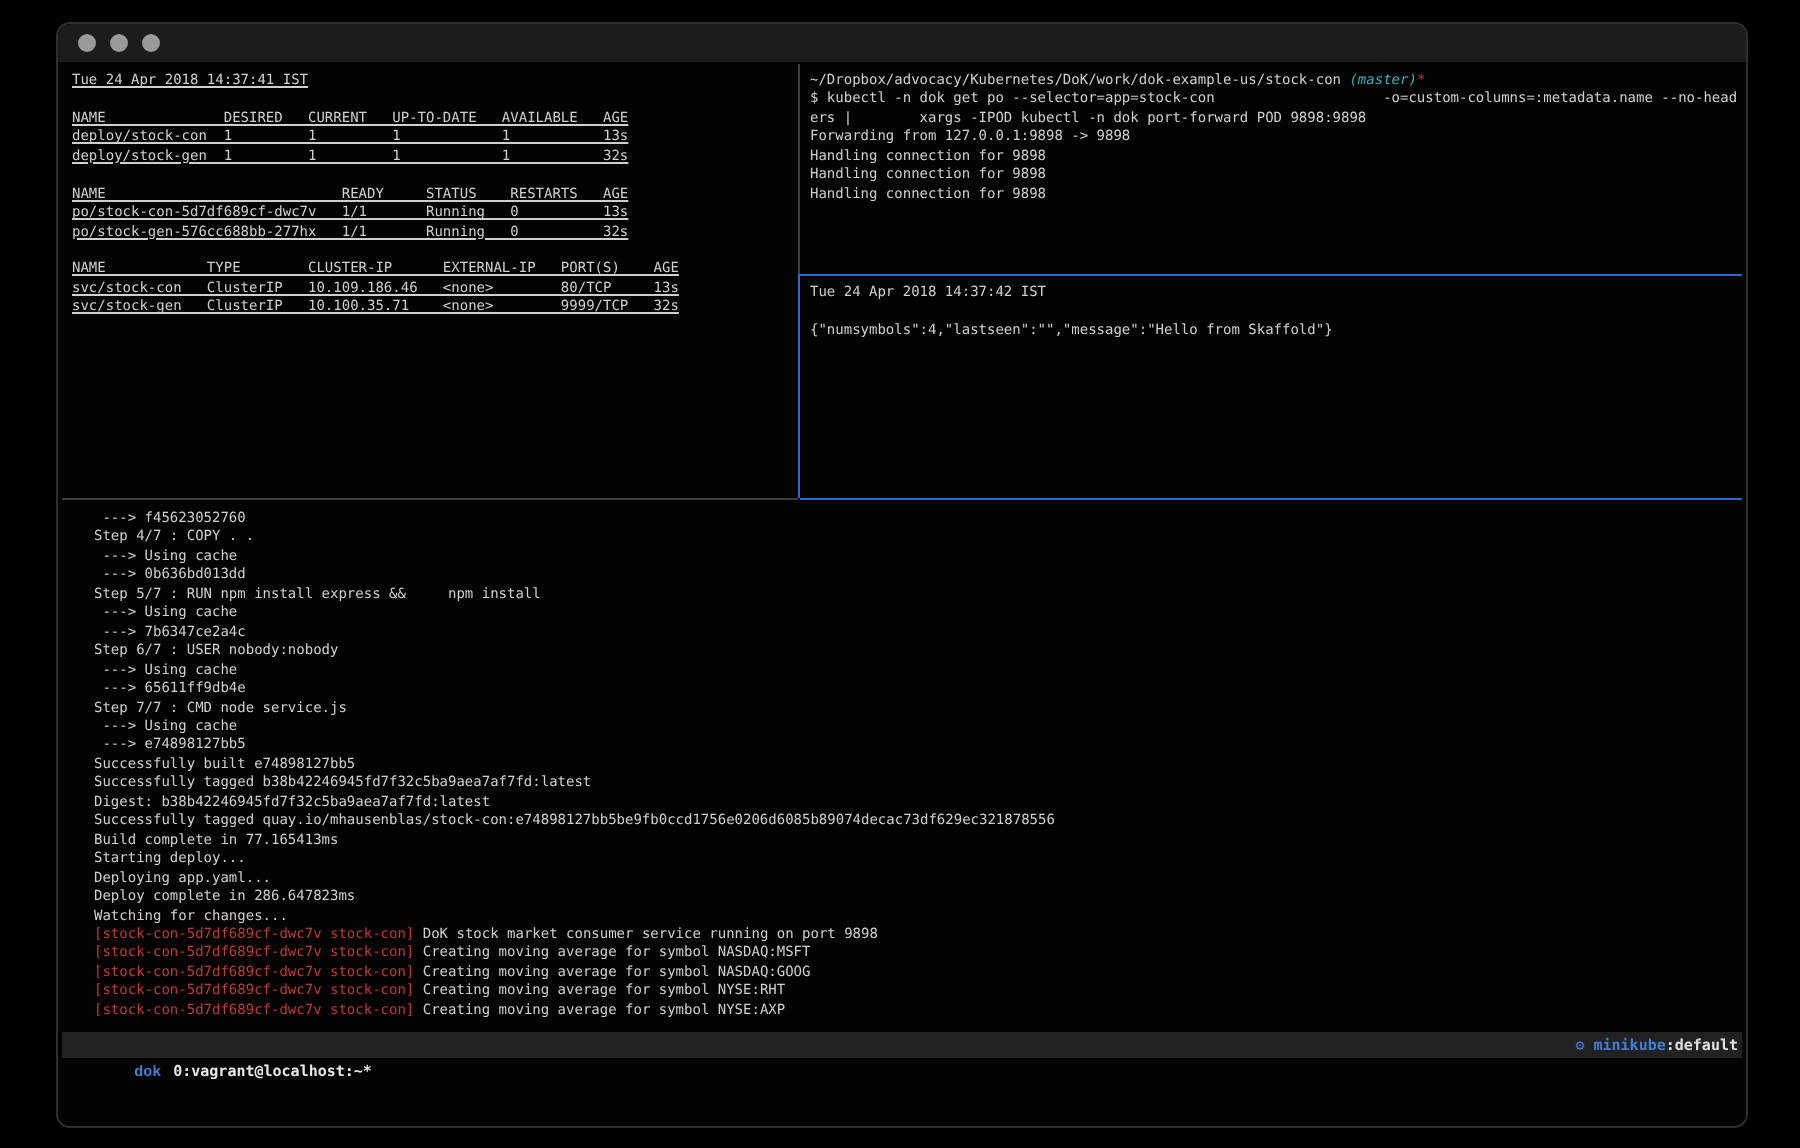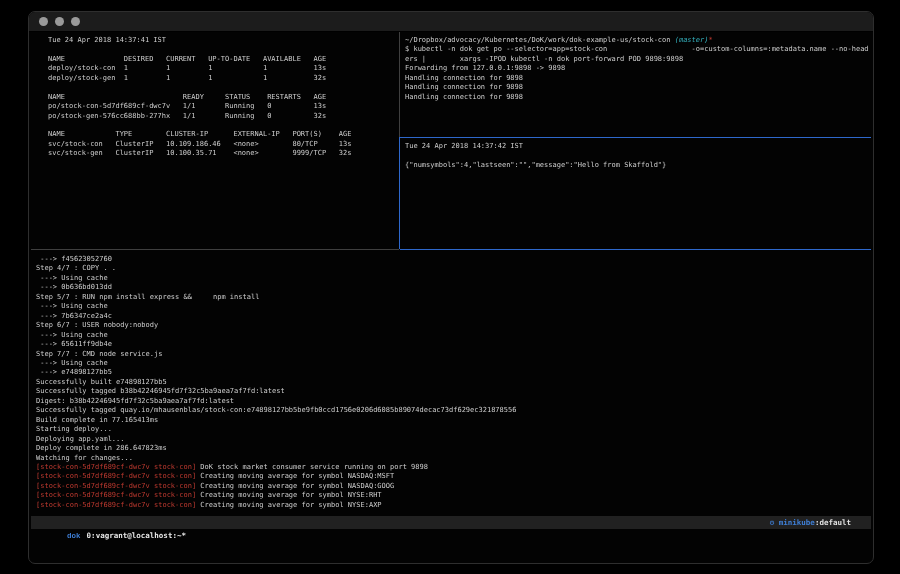--- a/index.html
+++ b/index.html
@@ -8,34 +8,34 @@
   .window{position:absolute;left:28px;top:11px;width:844px;height:551px;
           background:#030303;border:1px solid #2e2e2e;border-radius:7px;overflow:hidden;}
   .title-bar{position:absolute;left:0;top:0;right:0;height:19px;background:var(--titlebar);
              border-bottom:1px solid #000;}
   .traffic{position:absolute;top:5px;width:9px;height:9px;border-radius:50%;background:#9a9a9a;}
   .t1{left:10px}.t2{left:26px}.t3{left:42px}
   .win-title{position:absolute;left:0;right:0;top:3px;text-align:center;color:#d8d8d8;
              font-family:"Liberation Sans",sans-serif;font-size:10px;font-weight:bold;}
   .pane{position:absolute;overflow:hidden;color:var(--fg);font-size:7px;white-space:pre;}
   .term-line{min-height:9.45px;line-height:9.45px;}
-  .pane-top-left{left:16px;top:22px;width:366px;height:216px;padding:2px 0 0 3px;}
+  .pane-top-left{left:4px;top:22px;width:366px;height:216px;padding:2px 0 0 3px;text-decoration:underline;}
   .pane-top-right{left:373px;top:22px;width:468px;height:102px;padding:2px 0 0 3px;}
   .pane-mid-right{left:373px;top:128px;width:468px;height:108px;padding:2px 0 0 3px;}
-  .pane-bottom{left:4px;top:240px;width:838px;height:262px;padding:3px 4px 0 3px;}
+  .pane-bottom{left:15px;top:240px;width:838px;height:262px;padding:3px 4px 0 3px;}
   .vdiv-top{position:absolute;left:370px;top:20px;width:1px;height:105px;background:var(--border_inactive);}
   .vdiv-bottom{position:absolute;left:370px;top:125px;width:1px;height:112px;background:var(--border_active);}
   .hdiv1{position:absolute;left:371px;top:125px;width:471px;height:1px;background:var(--border_active);}
   .hdiv2-left{position:absolute;left:2px;top:237px;width:368px;height:1px;background:var(--border_inactive);}
   .hdiv2-right{position:absolute;left:371px;top:237px;width:471px;height:1px;background:var(--border_active);}
   .status-bar{position:absolute;left:2px;right:2px;top:504px;height:13px;background:var(--statusbar);
               font-size:7.5px;line-height:13px;color:#e0e0e0;font-weight:bold;white-space:pre;}
   .sb-session{margin-left:9px;color:var(--blue);font-family:Liberation Mono, monospace;}
   .sb-window{margin-left:6px;color:#e8e8e8;}
-  .sb-right{position:absolute;right:20px;top:0;}
+  .sb-right{position:absolute;right:2px;top:0;}
   .c-red{color:var(--red);}
   .c-cyan{color:var(--cyan);font-style:italic;}
   .c-blue{color:var(--blue);}
 </style>
 </head>
 <body>
 
 <div class="canvas">
   <div class="window">
 

